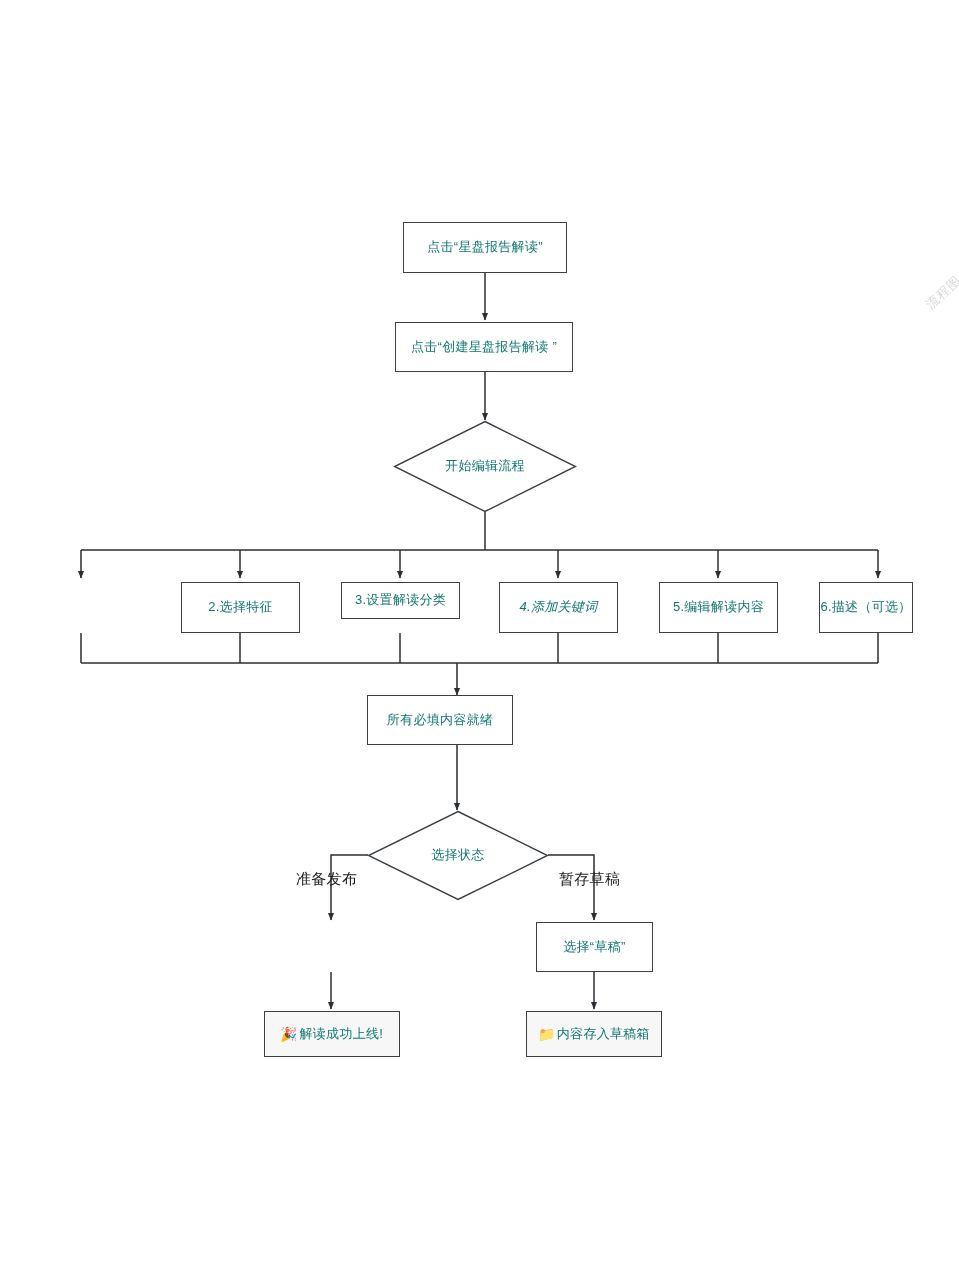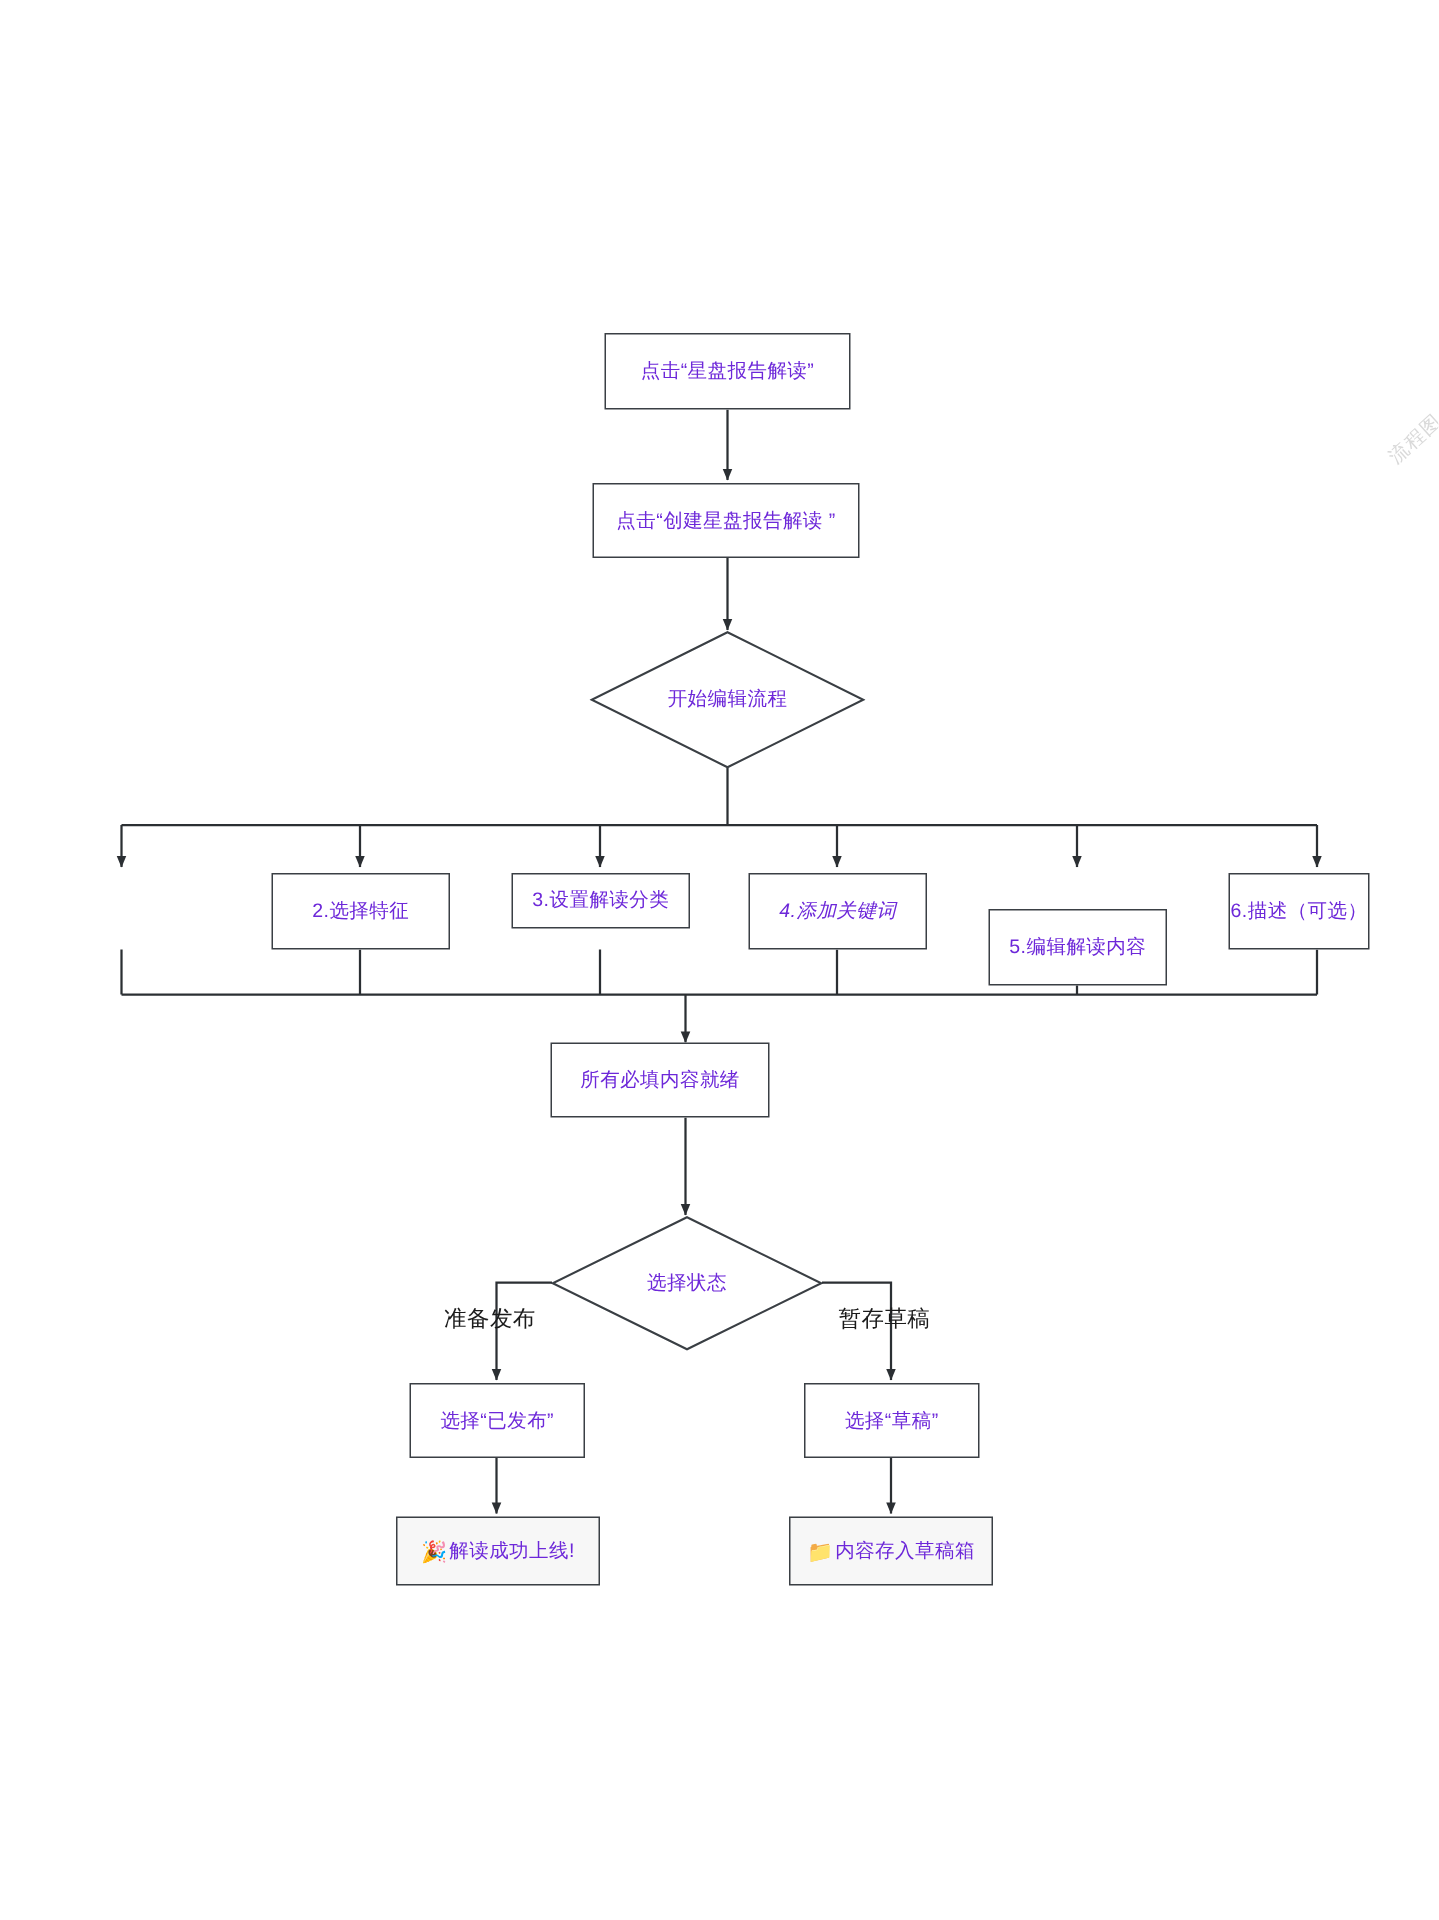--- a/index.html
+++ b/index.html
@@ -26,21 +26,21 @@
     height: 1280px;
     pointer-events: none;
   }
   .node {
     position: absolute;
     box-sizing: border-box;
     display: flex;
     align-items: center;
     justify-content: center;
     text-align: center;
-    color: #6d28d9;
+    color: #0f766e;
     font-size: 13px;
     line-height: 1.3;
     letter-spacing: 0.3px;
     z-index: 3;
   }
   .node.box {
     background: #ffffff;
     border: 1.4px solid #3a3f44;
   }
   .node.terminal {
@@ -157,44 +157,41 @@
 
   <div class="node box" style="left:181px; top:582px; width:119px; height:51px;">
     <span class="label">2.选择特征</span>
   </div>
   <div class="node box" style="left:341px; top:582px; width:119px; height:37px;">
     <span class="label">3.设置解读分类</span>
   </div>
   <div class="node box" style="left:499px; top:582px; width:119px; height:51px;font-style:italic;">
     <span class="label">4.添加关键词</span>
   </div>
-  <div class="node box" style="left:659px; top:582px; width:119px; height:51px;margin-top:24px;">
+  <div class="node box" style="left:659px; top:582px; width:119px; height:51px;">
     <span class="label">5.编辑解读内容</span>
   </div>
   <div class="node box" style="left:819px; top:582px; width:94px; height:51px;">
     <span class="label">6.描述（可选）</span>
   </div>
 
   <div class="node box" style="left:367px; top:695px; width:146px; height:50px;">
     <span class="label">所有必填内容就绪</span>
   </div>
 
   <div class="node diamond" style="left:367px; top:810px; width:182px; height:91px;">
     <svg class="diamond-shape" viewBox="0 0 182 91" preserveAspectRatio="none">
       <polygon points="91,1.5 180.5,45.5 91,89.5 1.5,45.5" fill="#ffffff" stroke="#3a3f44" stroke-width="1.4"></polygon>
     </svg>
     <span class="label">选择状态</span>
   </div>
 
   <div class="edge-label" style="left:296px; top:870px;">准备发布</div>
   <div class="edge-label" style="left:559px; top:870px;">暂存草稿</div>
 
-  <div class="node box" style="left:273px; top:922px; width:117px; height:50px;">
-    <span class="label">选择“已发布”</span>
-  </div>
   <div class="node box" style="left:536px; top:922px; width:117px; height:50px;">
     <span class="label">选择“草稿”</span>
   </div>
 
   <div class="node terminal" style="left:264px; top:1011px; width:136px; height:46px;">
     <span class="emoji">🎉</span>
     <span class="label">解读成功上线!</span>
   </div>
   <div class="node terminal" style="left:526px; top:1011px; width:136px; height:46px;">
     <span class="emoji">📁</span>

